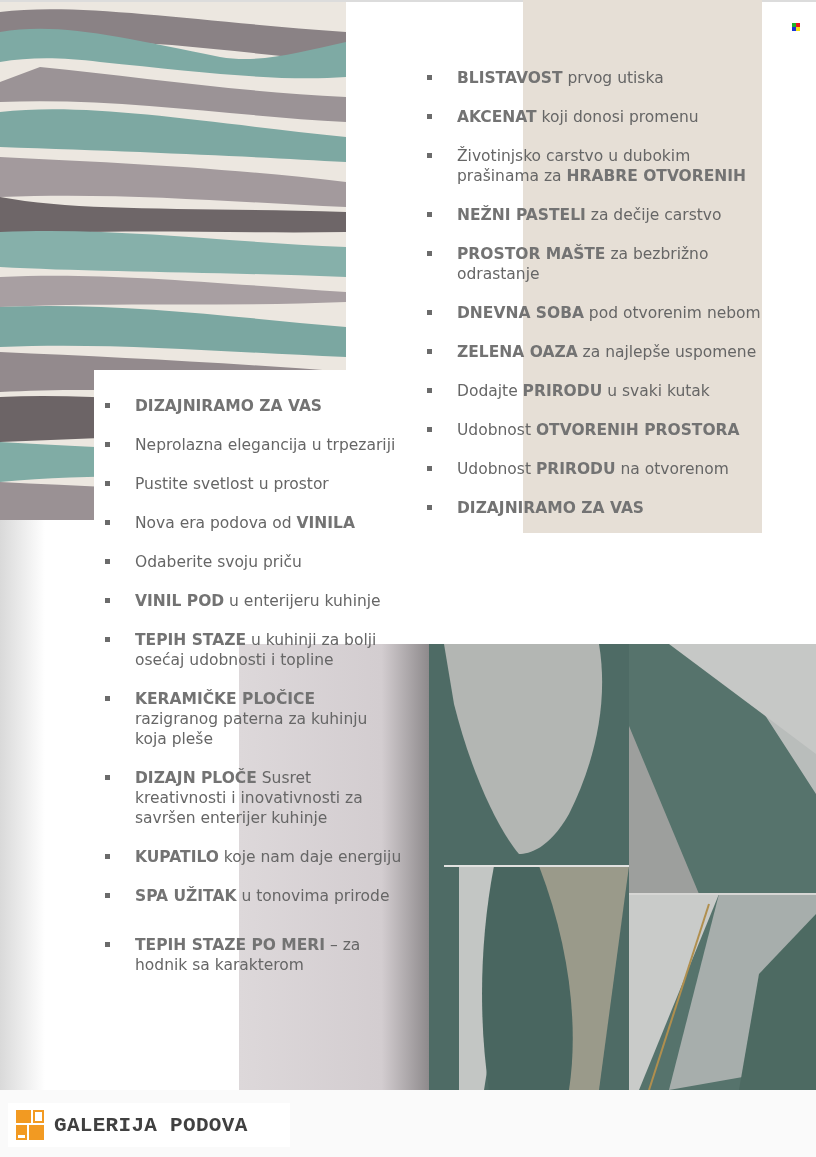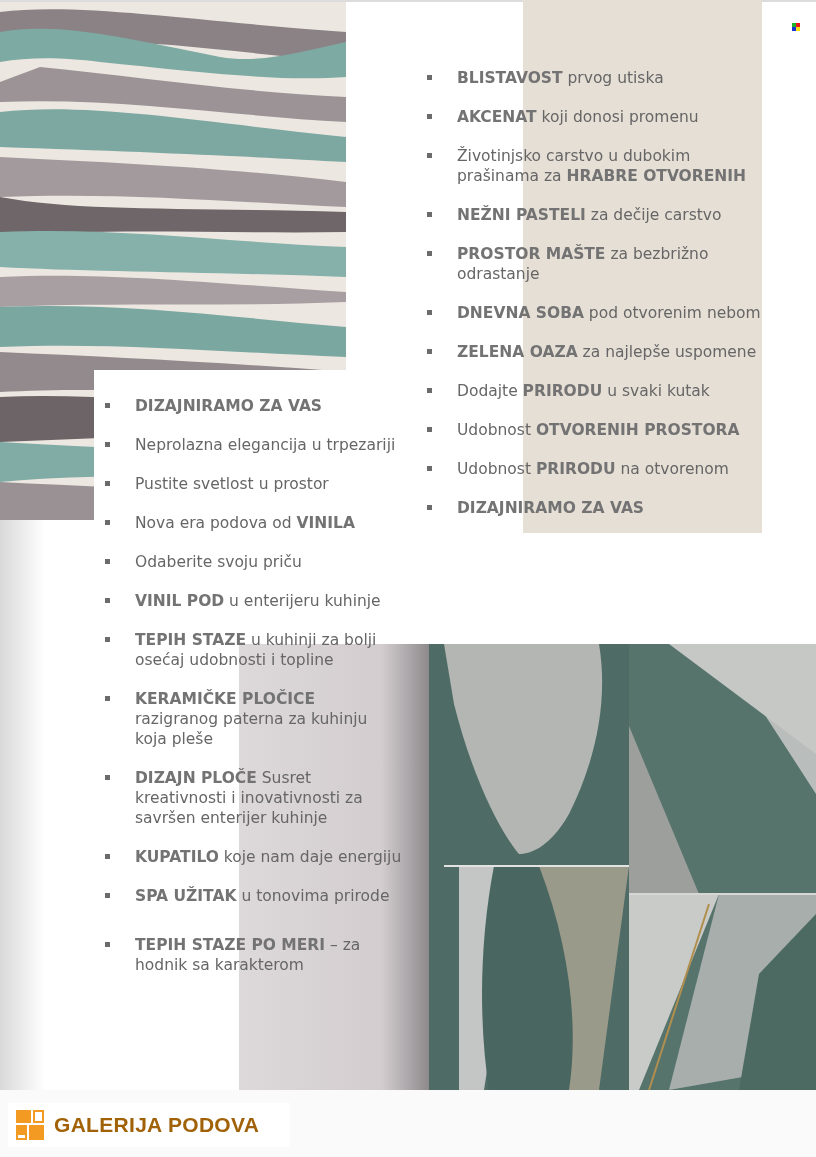--- a/index.html
+++ b/index.html
@@ -28,21 +28,21 @@
   
   .photo {
     position: absolute; left: 239px; top: 644px; width: 577px; height: 446px; overflow: hidden;
     background: linear-gradient(to right, #d2cdcf 0%, #d8d3d5 25%, #ccc7ca 30%, #9fa09d 32%, #4f6b66 34%, #5f7a73 60%, #94a3a0 75%, #6e8882 100%);
   }
   
   .footer-bg { position: absolute; left: 0; top: 1090px; width: 816px; height: 67px; background: #fafafa; }
   .logo { position: absolute; left: 8px; top: 1103px; width: 282px; height: 44px; background: #ffffff; display: flex; align-items: center; }
   .logo-mark { position: relative; width: 30px; height: 30px; margin-left: 8px; margin-right: 8px; }
   .logo-mark div { position: absolute; background: #f29a22; }
-  .logo-text { font-family: Liberation Sans, sans-serif; font-weight: bold; font-size: 21px; color: #a16207; letter-spacing: 0.3px; }
+  .logo-text { font-family: Liberation Mono, monospace; font-weight: bold; font-size: 21px; color: #404040; letter-spacing: 0.3px; }
 
   
   ul.list { list-style: none; margin: 0; padding: 0; position: absolute; }
   ul.list li { position: relative; padding-left: 32px; font-size: 15.5px; line-height: 20px; color: #666666; }
   ul.list li .bullet {
     position: absolute; left: 2px; top: 7px; width: 5px; height: 5px; background: #6b6b6b;
   }
   ul.list li b { color: #737373; font-weight: bold; }
   .list-right { left: 425px; top: 68px; width: 340px; }
   .list-left { left: 103px; top: 396px; width: 300px; }

